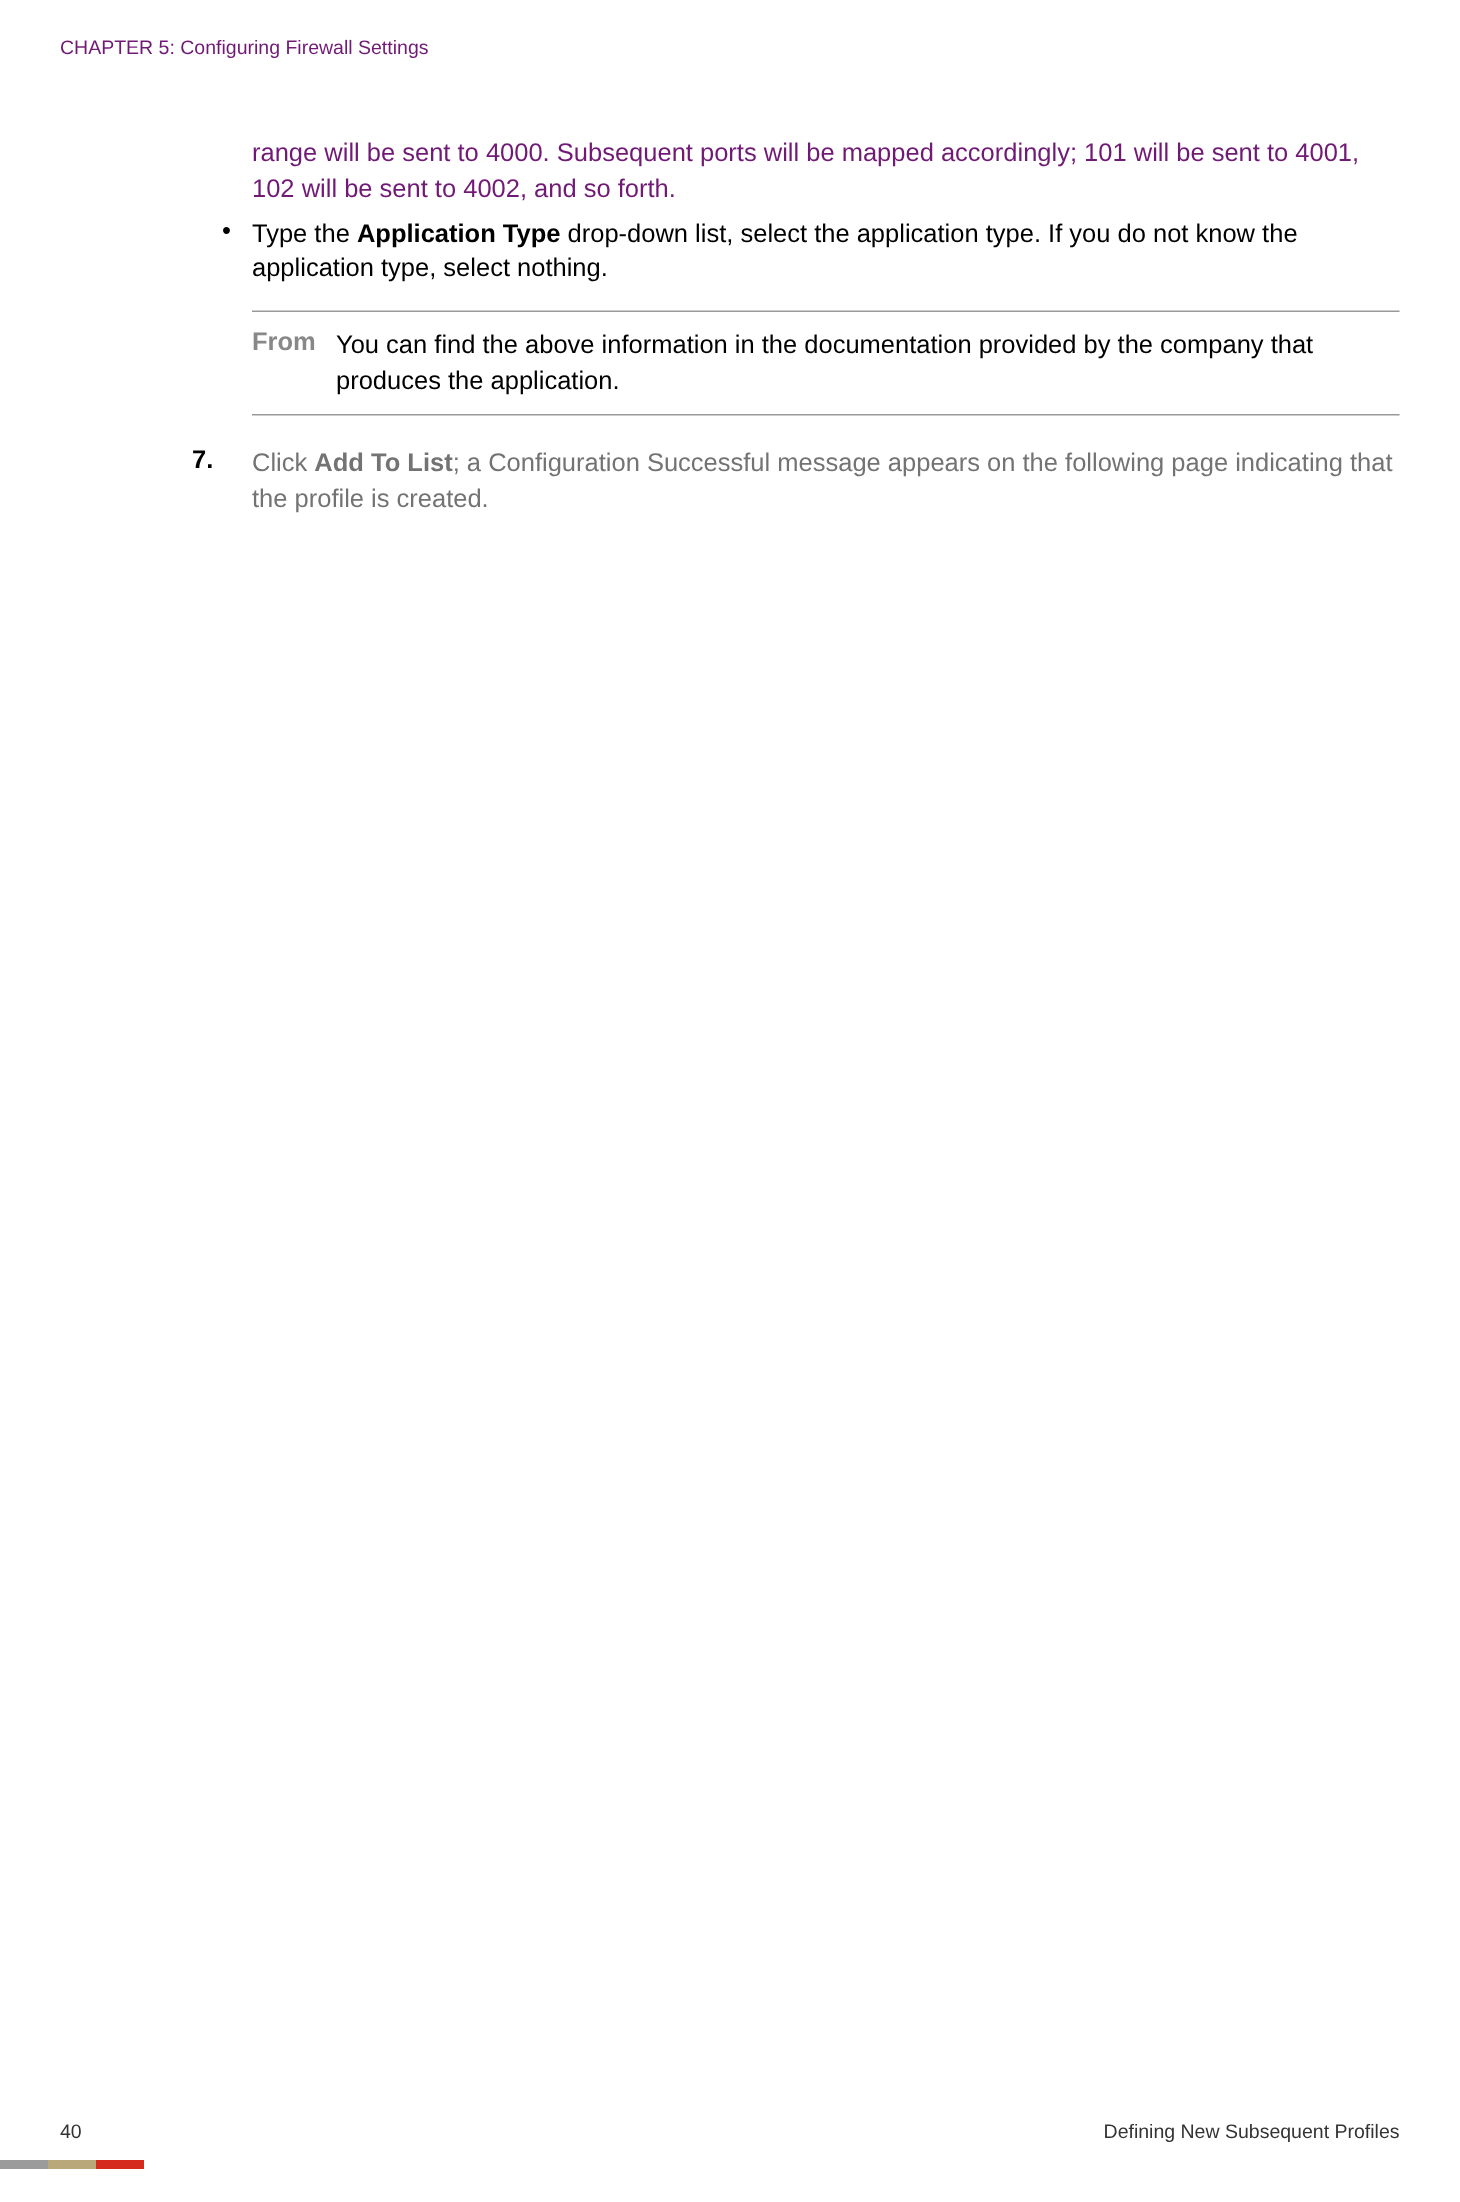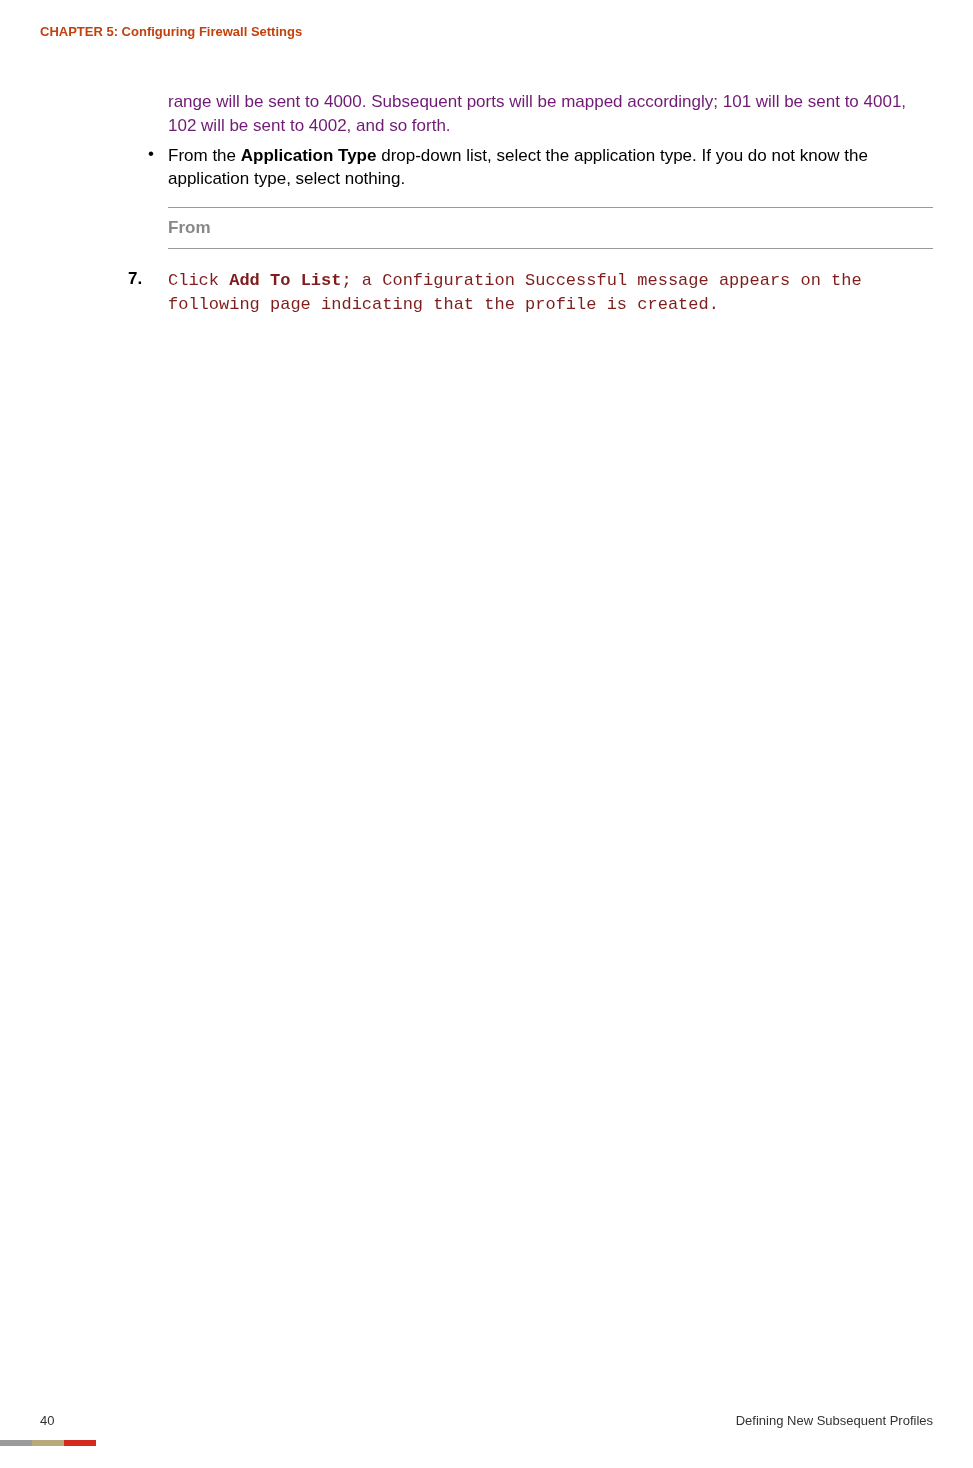--- a/index.html
+++ b/index.html
@@ -13,22 +13,21 @@
       height: 1468px;
       position: relative;
       background: #fff;
       color: #000;
     }
     .header {
       position: absolute;
       top: 24px;
       left: 40px;
       font-size: 13px;
-      color: #c2410c;
-      font-weight: bold;
+      color: #701a75;
     }
     .content {
       position: absolute;
       top: 90px;
       left: 168px;
       right: 40px;
     }
     .para-continuation {
       font-size: 17px;
       line-height: 1.4;
@@ -79,22 +78,21 @@
     }
     .step-number {
       font-weight: bold;
       font-size: 17px;
       width: 40px;
       flex-shrink: 0;
     }
     .step-text {
       font-size: 17px;
       line-height: 1.4;
-      color: #7f1d1d;
-      font-family: Liberation Mono, monospace;
+      color: #737373;
     }
     .footer {
       position: absolute;
       bottom: 40px;
       left: 40px;
       right: 40px;
       display: flex;
       justify-content: space-between;
       font-size: 13px;
       color: #333;
@@ -126,26 +124,27 @@
 <body>
 
 <div class="header">CHAPTER 5: Configuring Firewall Settings</div>
 
 <div class="content">
   <p class="para-continuation">range will be sent to 4000. Subsequent ports will be mapped accordingly; 101 will be sent to 4001, 102 will be sent to 4002, and so forth.</p>
 
   <div class="bullet-item">
     <div class="bullet-marker">•</div>
     <div class="bullet-text">
-      <span>From the </span><span class="bold">Application Type</span><span> drop-down list, select the application type. If you do not know the application type, select nothing.</span>
+      <span>Type the </span><span class="bold">Application Type</span><span> drop-down list, select the application type. If you do not know the application type, select nothing.</span>
     </div>
   </div>
 
   <div class="note-box">
     <div class="note-label">From</div>
+    <div class="note-text">You can find the above information in the documentation provided by the company that produces the application.</div>
   </div>
 
   <div class="step-item">
     <div class="step-number">7.</div>
     <div class="step-text">
       <span>Click </span><span class="bold">Add To List</span><span>; a Configuration Successful message appears on the following page indicating that the profile is created.</span>
     </div>
   </div>
 </div>
 

